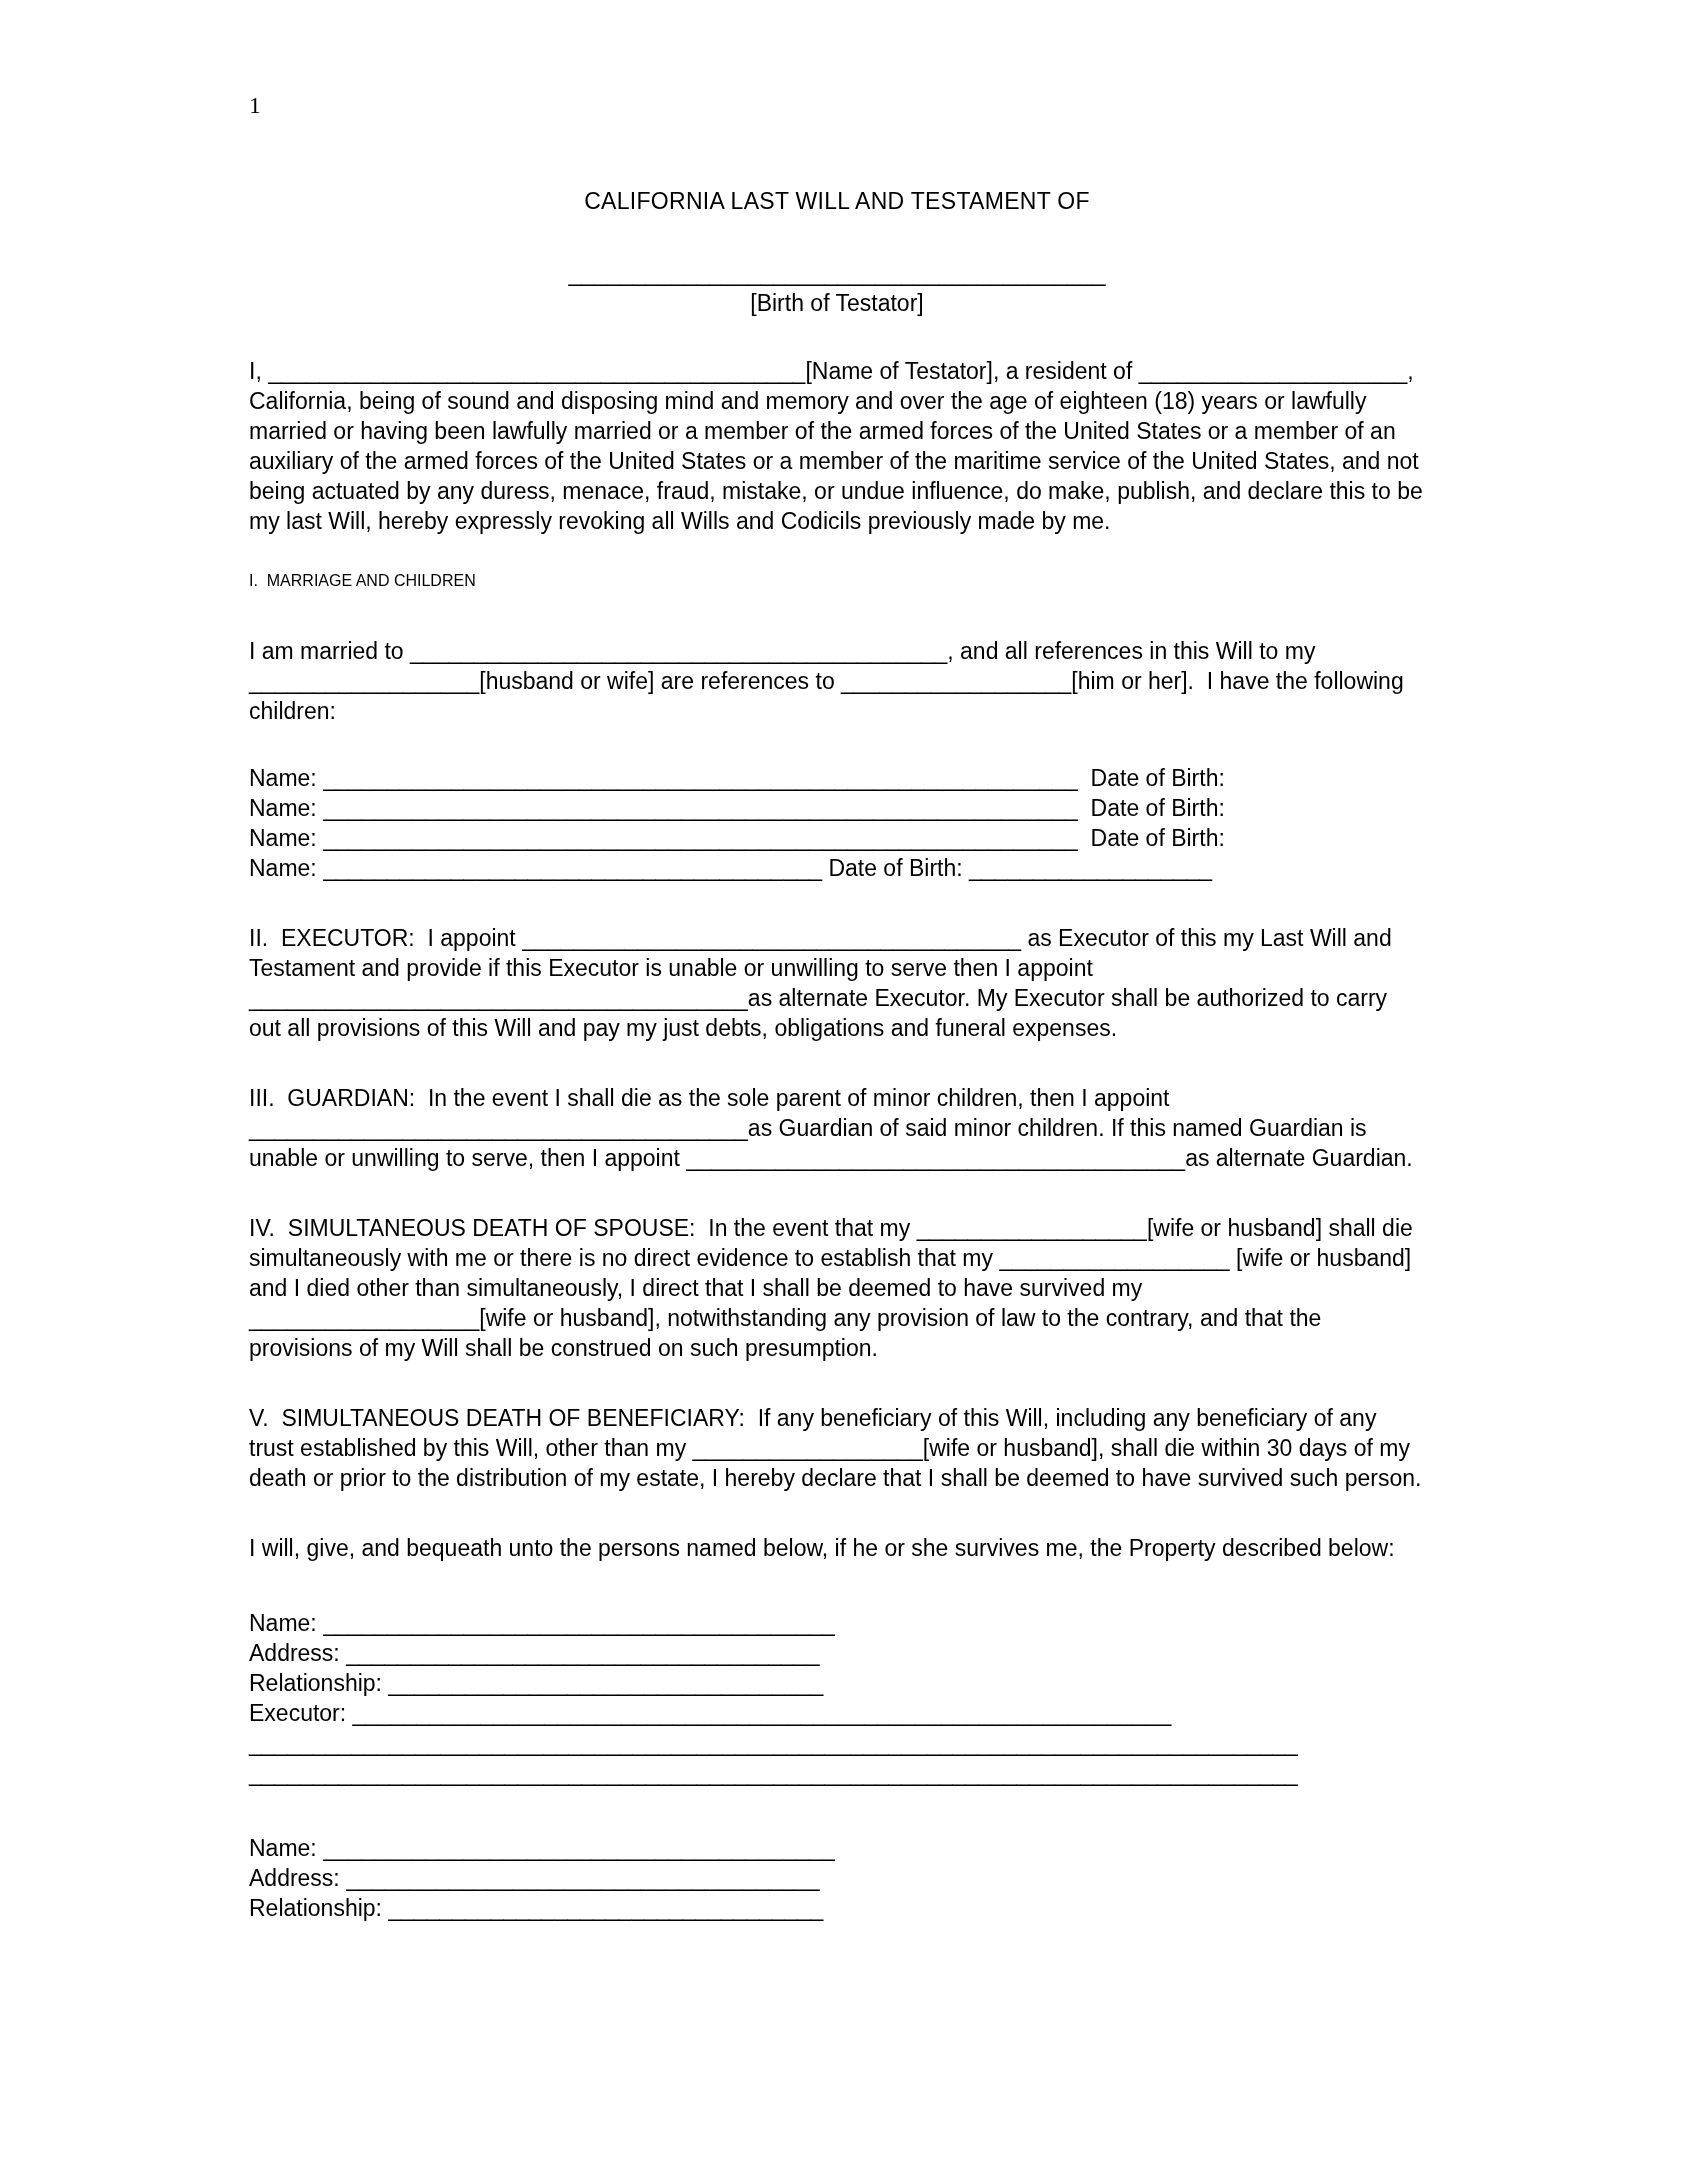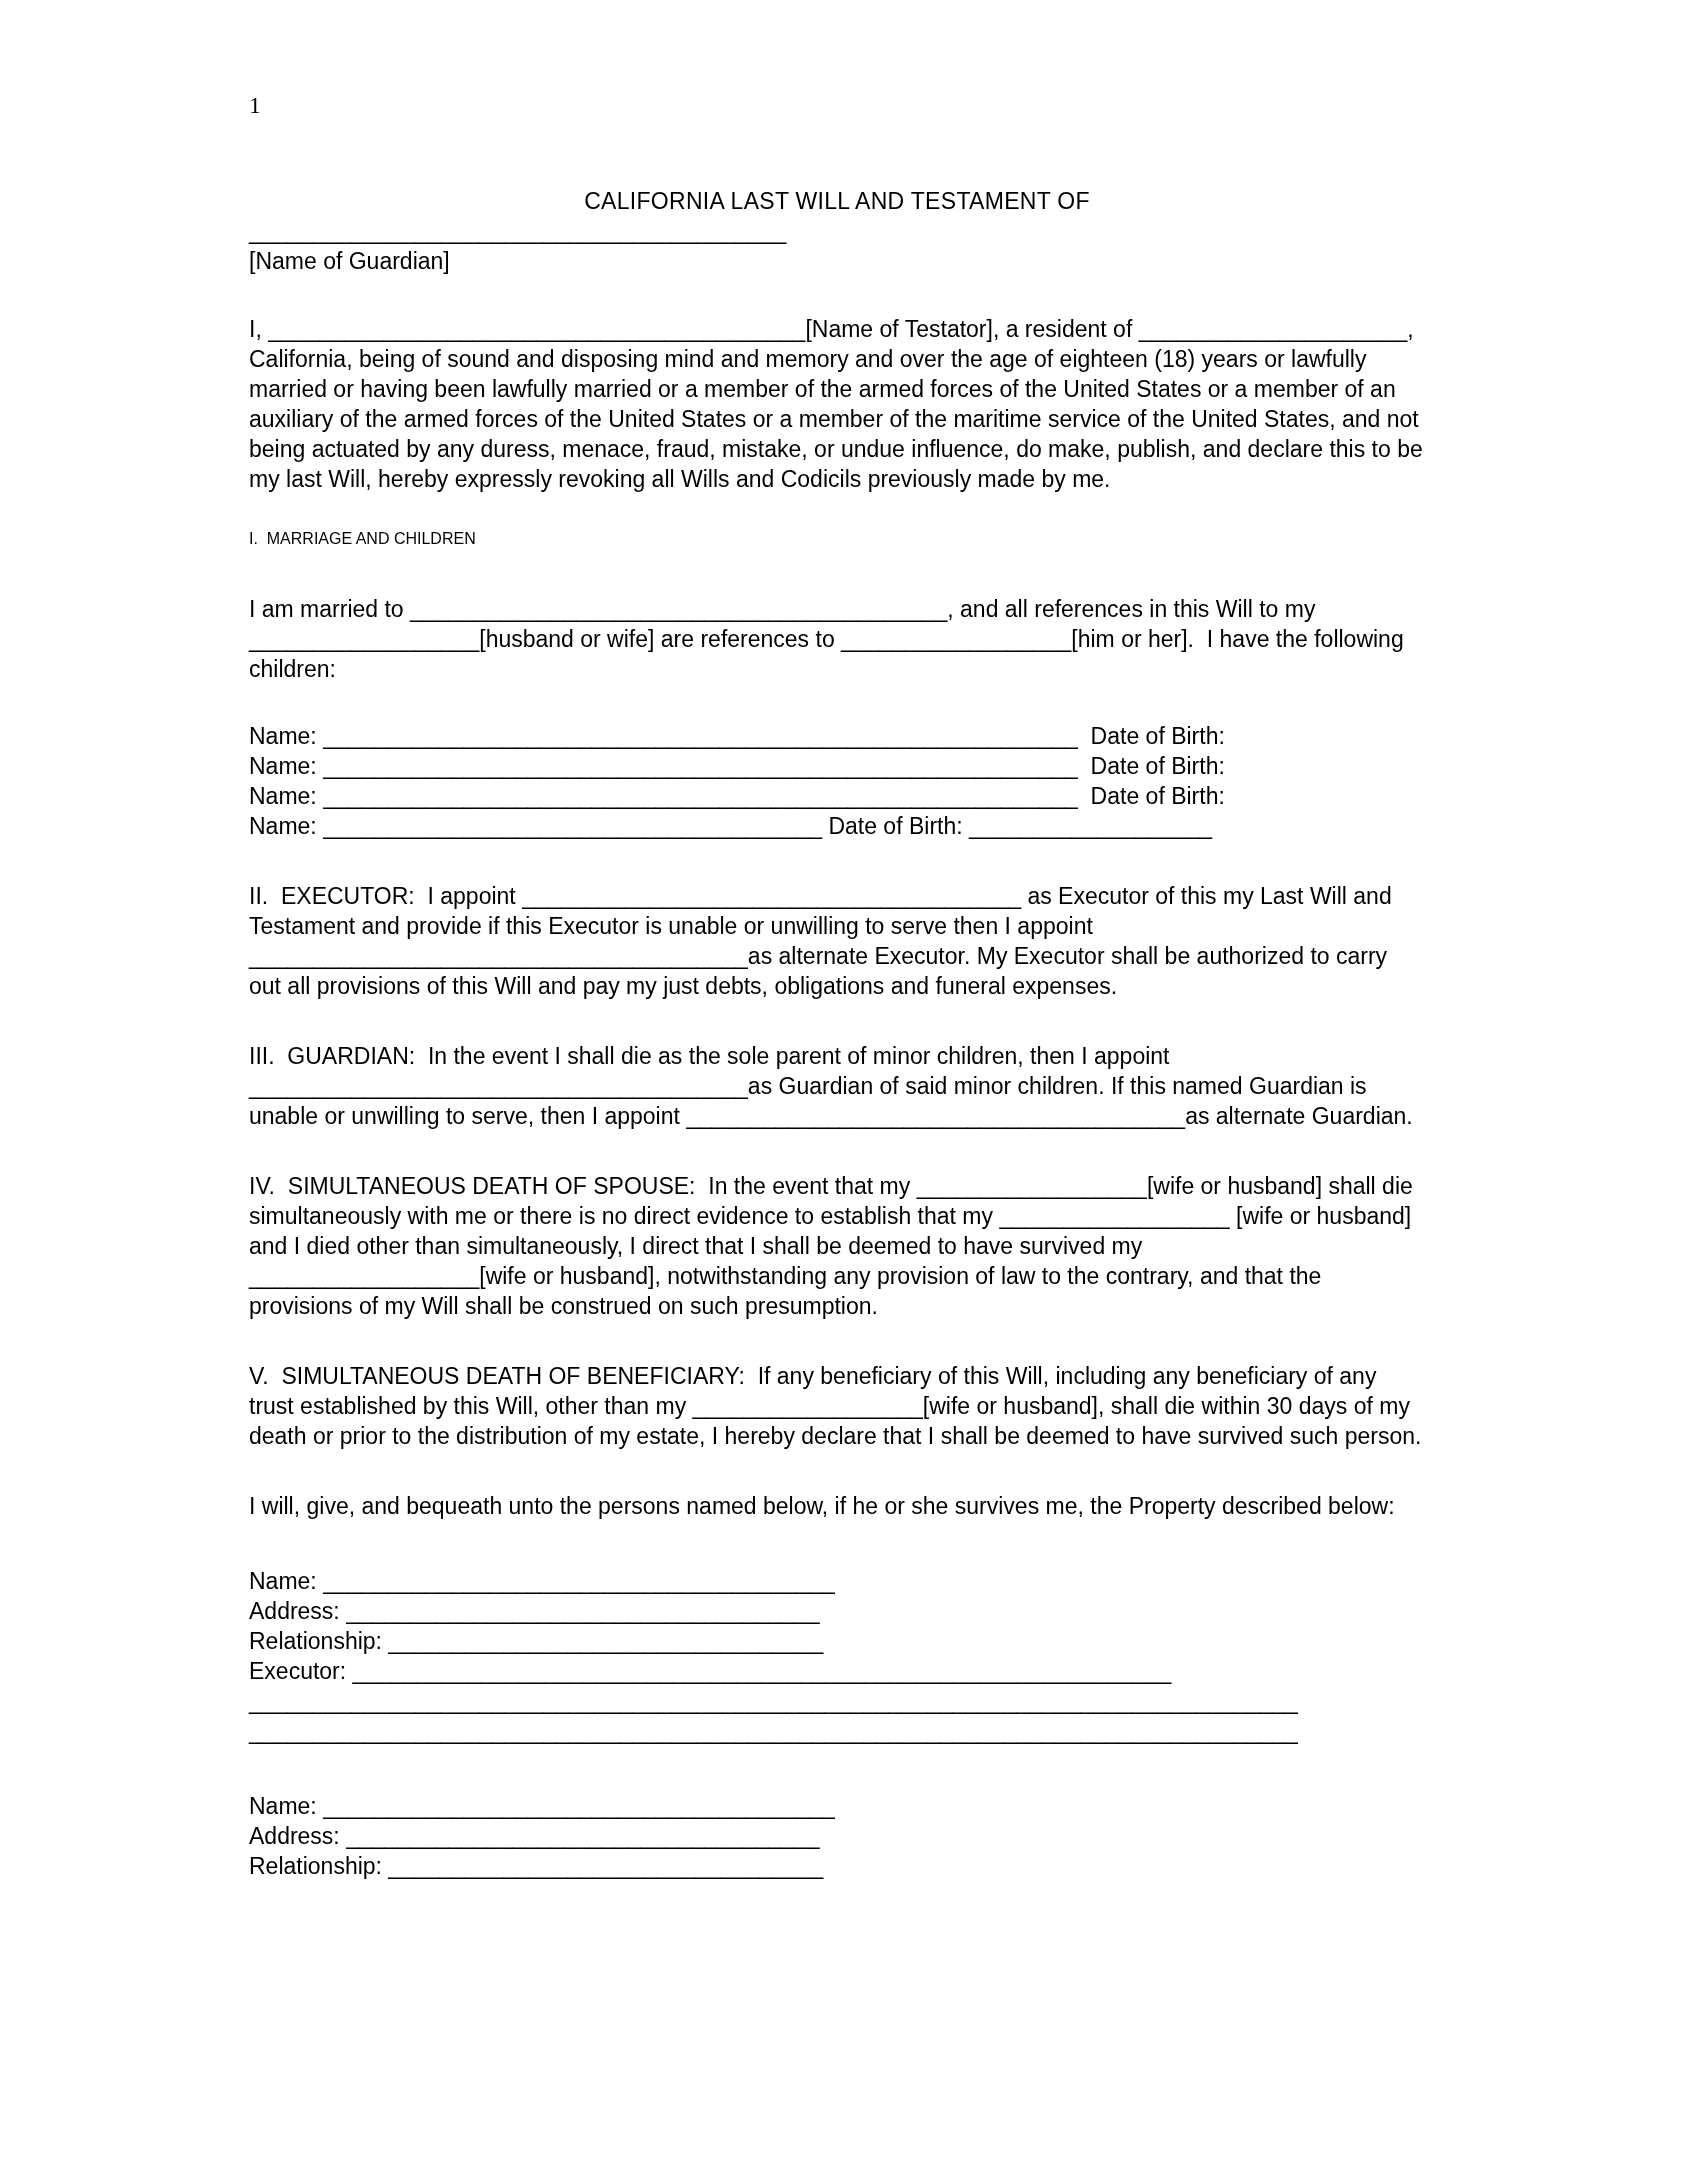--- a/index.html
+++ b/index.html
@@ -23,20 +23,22 @@
     font-size: 23.6px;
   }
   .doc-title {
     text-align: center;
     font-size: 23px;
     font-weight: 400;
     margin-top: 66px;
     letter-spacing: 0.3px;
   }
   .testator-block {
+    text-align: center;
+    margin-top: 42px;
   }
   .para {
     white-space: pre-wrap;
     margin-top: 40px;
   }
   .opening { margin-top: 38px; }
   .section-heading {
     font-size: 16px;
     font-weight: 400;
     white-space: pre-wrap;
@@ -51,21 +53,21 @@
 <body>
 
 <div class="page">
 
   <div class="page-number">1</div>
 
   <div class="doc-title">CALIFORNIA LAST WILL AND TESTAMENT OF</div>
 
   <div class="testator-block">
     <div class="field-row">__________________________________________</div>
-    <div>[Name of Guardian]</div>
+    <div>[Birth of Testator]</div>
   </div>
 
   <div class="para opening">I, __________________________________________[Name of Testator], a resident of _____________________, California, being of sound and disposing mind and memory and over the age of eighteen (18) years or lawfully married or having been lawfully married or a member of the armed forces of the United States or a member of an auxiliary of the armed forces of the United States or a member of the maritime service of the United States, and not being actuated by any duress, menace, fraud, mistake, or undue influence, do make, publish, and declare this to be my last Will, hereby expressly revoking all Wills and Codicils previously made by me.</div>
 
   <div class="section-heading">I.  MARRIAGE AND CHILDREN</div>
 
   <div class="para">I am married to __________________________________________, and all references in this Will to my __________________[husband or wife] are references to __________________[him or her].  I have the following children:</div>
 
   <div class="children-list">
     <div class="field-row">Name: ___________________________________________________________  Date of Birth:</div>

